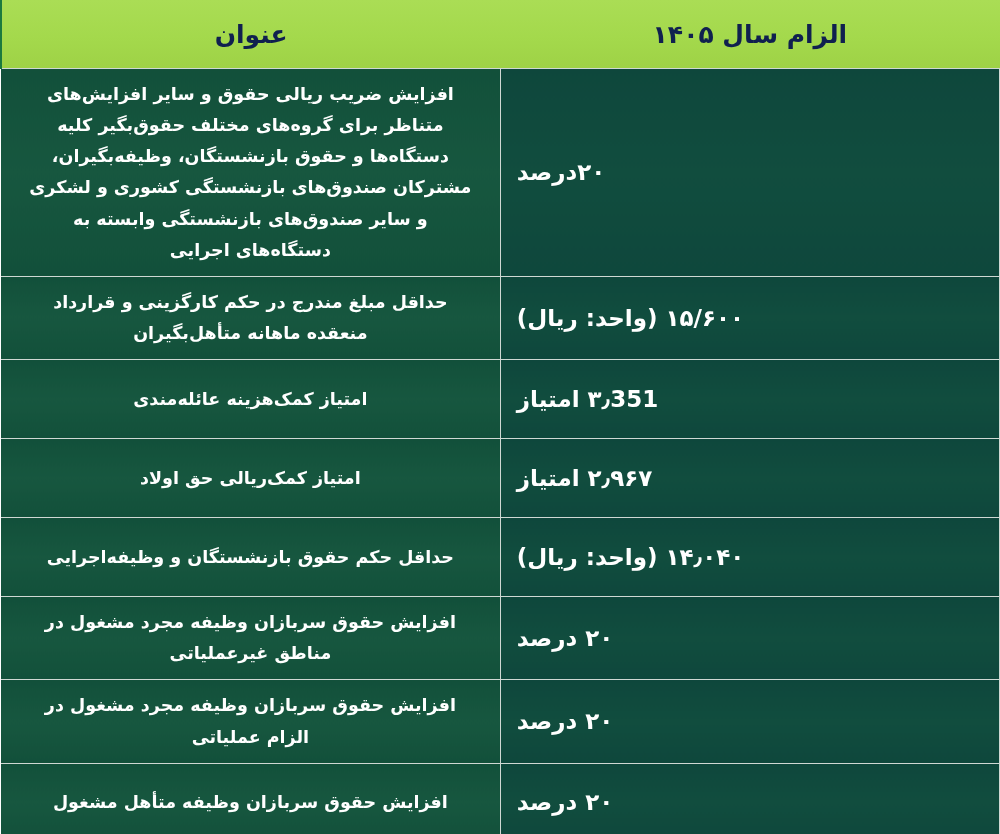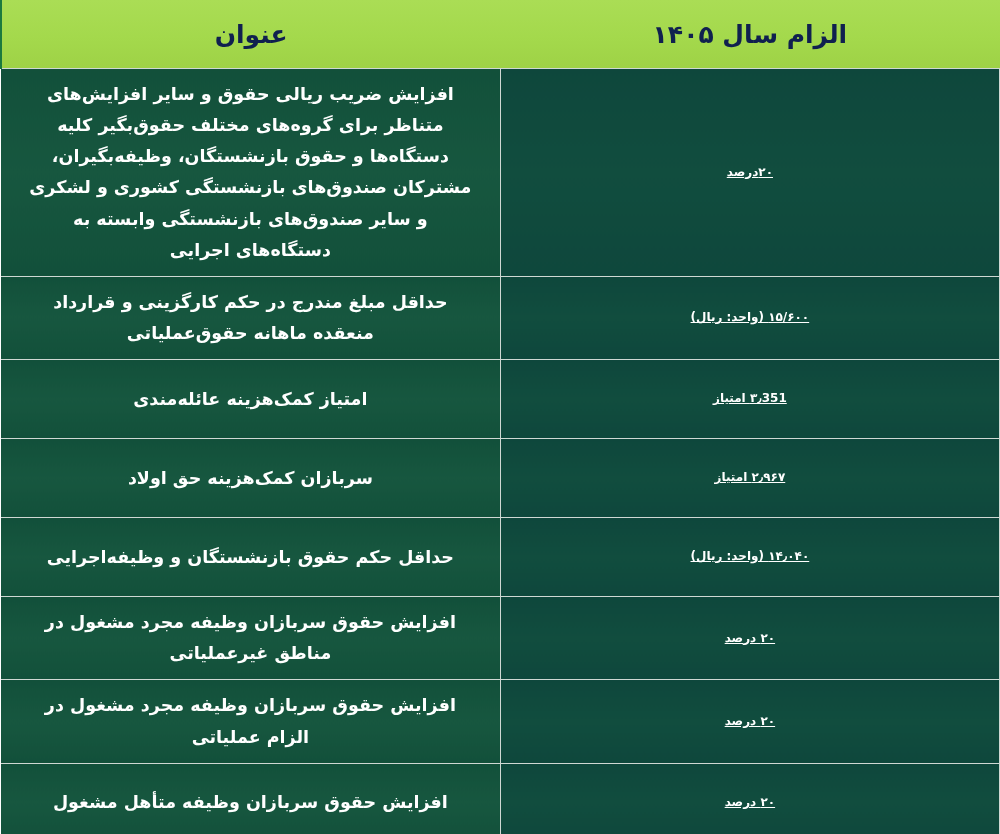--- a/index.html
+++ b/index.html
@@ -65,27 +65,26 @@
 
   tbody td.cell-title {
     text-align: center;
     background: linear-gradient(180deg, #12503a 0%, #17573f 50%, #12503a 100%);
     border-right: 1px solid #cfd8d3;
     padding-right: 26px;
     padding-left: 26px;
   }
 
   tbody td.cell-value {
-    text-align: center;
+    text-align: left;
     background: linear-gradient(180deg, #0e473c 0%, #114d3e 50%, #0e473c 100%);
     border-left: 1px solid #cfd8d3;
     border-right: 1px solid #cfd8d3;
-    font-size: 12px;
+    font-size: 23px;
     width: 310px;
-    text-decoration: underline;
   }
 
   tbody tr.row-1 td { height: 158px; }
   tbody tr.row-2 td { height: 58px; }
   tbody tr.row-3 td { height: 58px; }
   tbody tr.row-4 td { height: 58px; }
   tbody tr.row-5 td { height: 58px; }
   tbody tr.row-6 td { height: 58px; }
   tbody tr.row-7 td { height: 58px; }
   tbody tr.row-8 td { height: 58px; }
@@ -126,31 +125,31 @@
     </thead>
     <tbody>
 
       <tr class="row-1">
         <td class="cell-value">۲۰درصد</td>
         <td class="cell-title">افزایش ضریب ریالی حقوق و سایر افزایش‌های متناظر برای گروه‌های مختلف حقوق‌بگیر کلیه دستگاه‌ها و حقوق بازنشستگان، وظیفه‌بگیران، مشترکان صندوق‌های بازنشستگی کشوری و لشکری و سایر صندوق‌های بازنشستگی وابسته به دستگاه‌های اجرایی</td>
       </tr>
 
       <tr class="row-2">
         <td class="cell-value">۱۵/۶۰۰ (واحد: ریال)</td>
-        <td class="cell-title">حداقل مبلغ مندرج در حکم کارگزینی و قرارداد منعقده ماهانه حقوق‌عملیاتی</td>
+        <td class="cell-title">حداقل مبلغ مندرج در حکم کارگزینی و قرارداد منعقده ماهانه متأهل‌بگیران</td>
       </tr>
 
       <tr class="row-3">
         <td class="cell-value">۳٫351 امتیاز</td>
         <td class="cell-title">امتیاز کمک‌هزینه عائله‌مندی</td>
       </tr>
 
       <tr class="row-4">
         <td class="cell-value">۲٫۹۶۷ امتیاز</td>
-        <td class="cell-title">سربازان کمک‌هزینه حق اولاد</td>
+        <td class="cell-title">امتیاز کمک‌ریالی حق اولاد</td>
       </tr>
 
       <tr class="row-5">
         <td class="cell-value">۱۴٫۰۴۰ (واحد: ریال)</td>
         <td class="cell-title">حداقل حکم حقوق بازنشستگان و وظیفه‌اجرایی</td>
       </tr>
 
       <tr class="row-6">
         <td class="cell-value">۲۰ درصد</td>
         <td class="cell-title">افزایش حقوق سربازان وظیفه مجرد مشغول در مناطق غیرعملیاتی</td>

